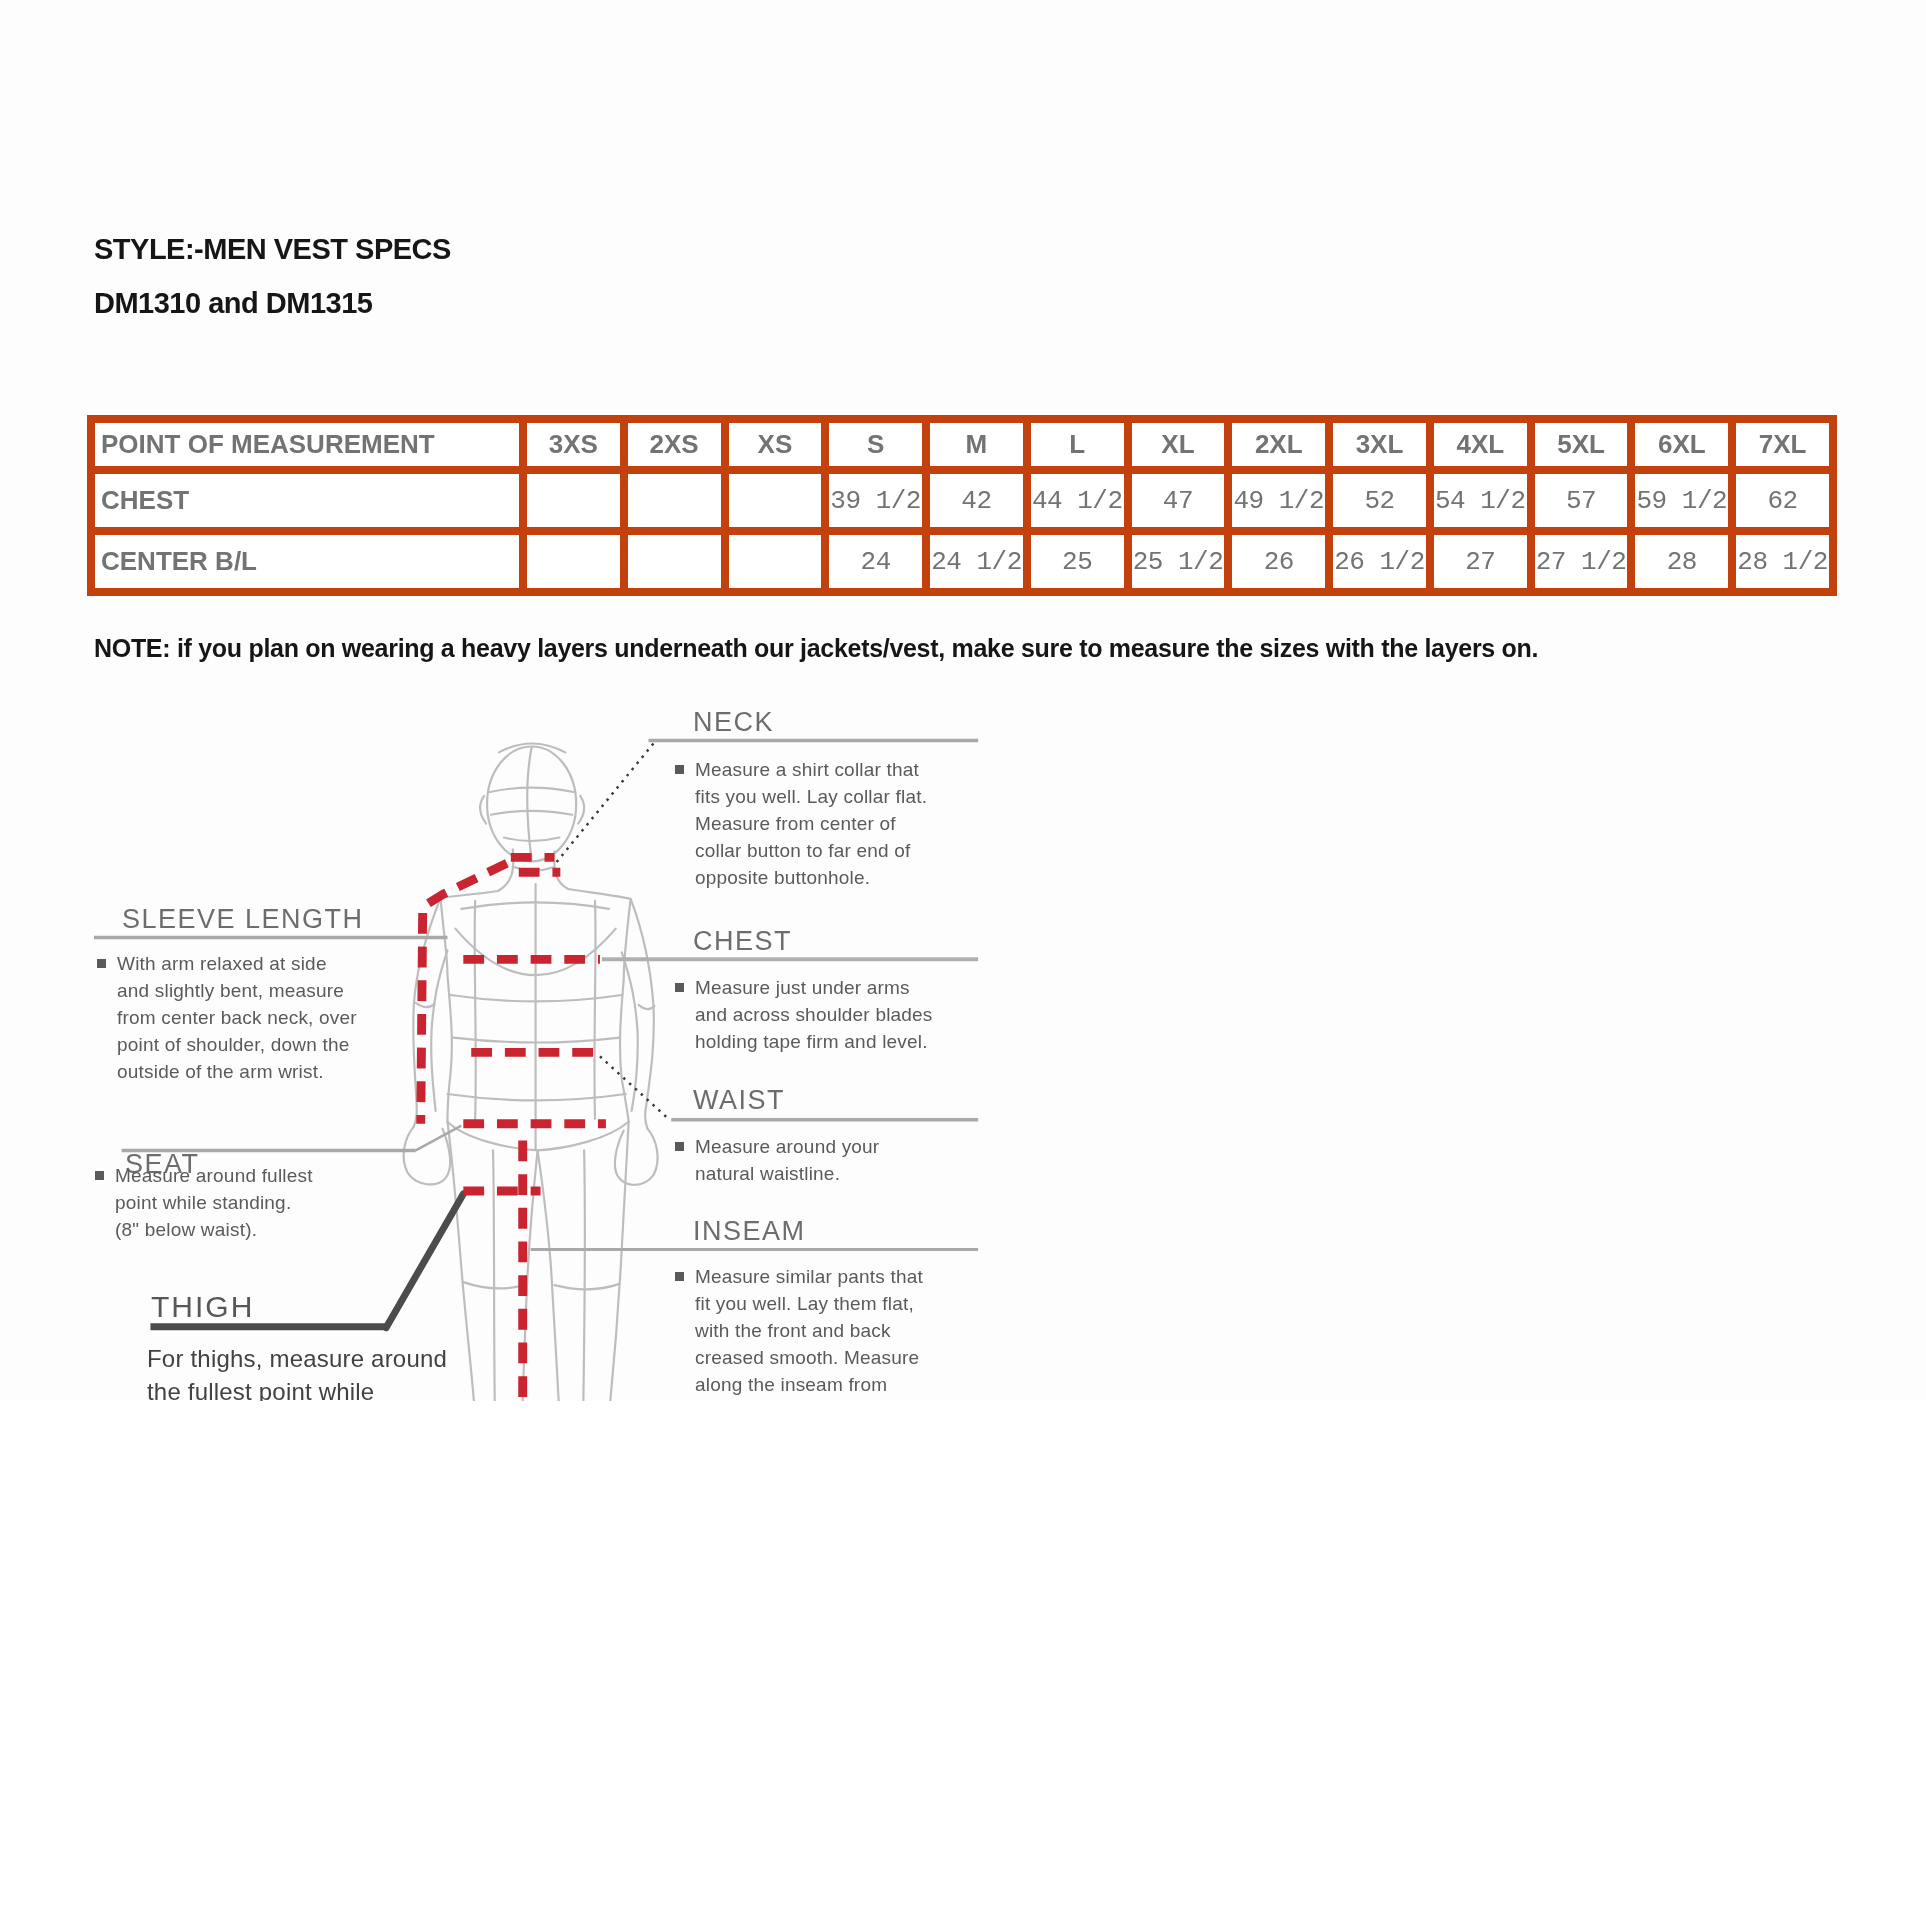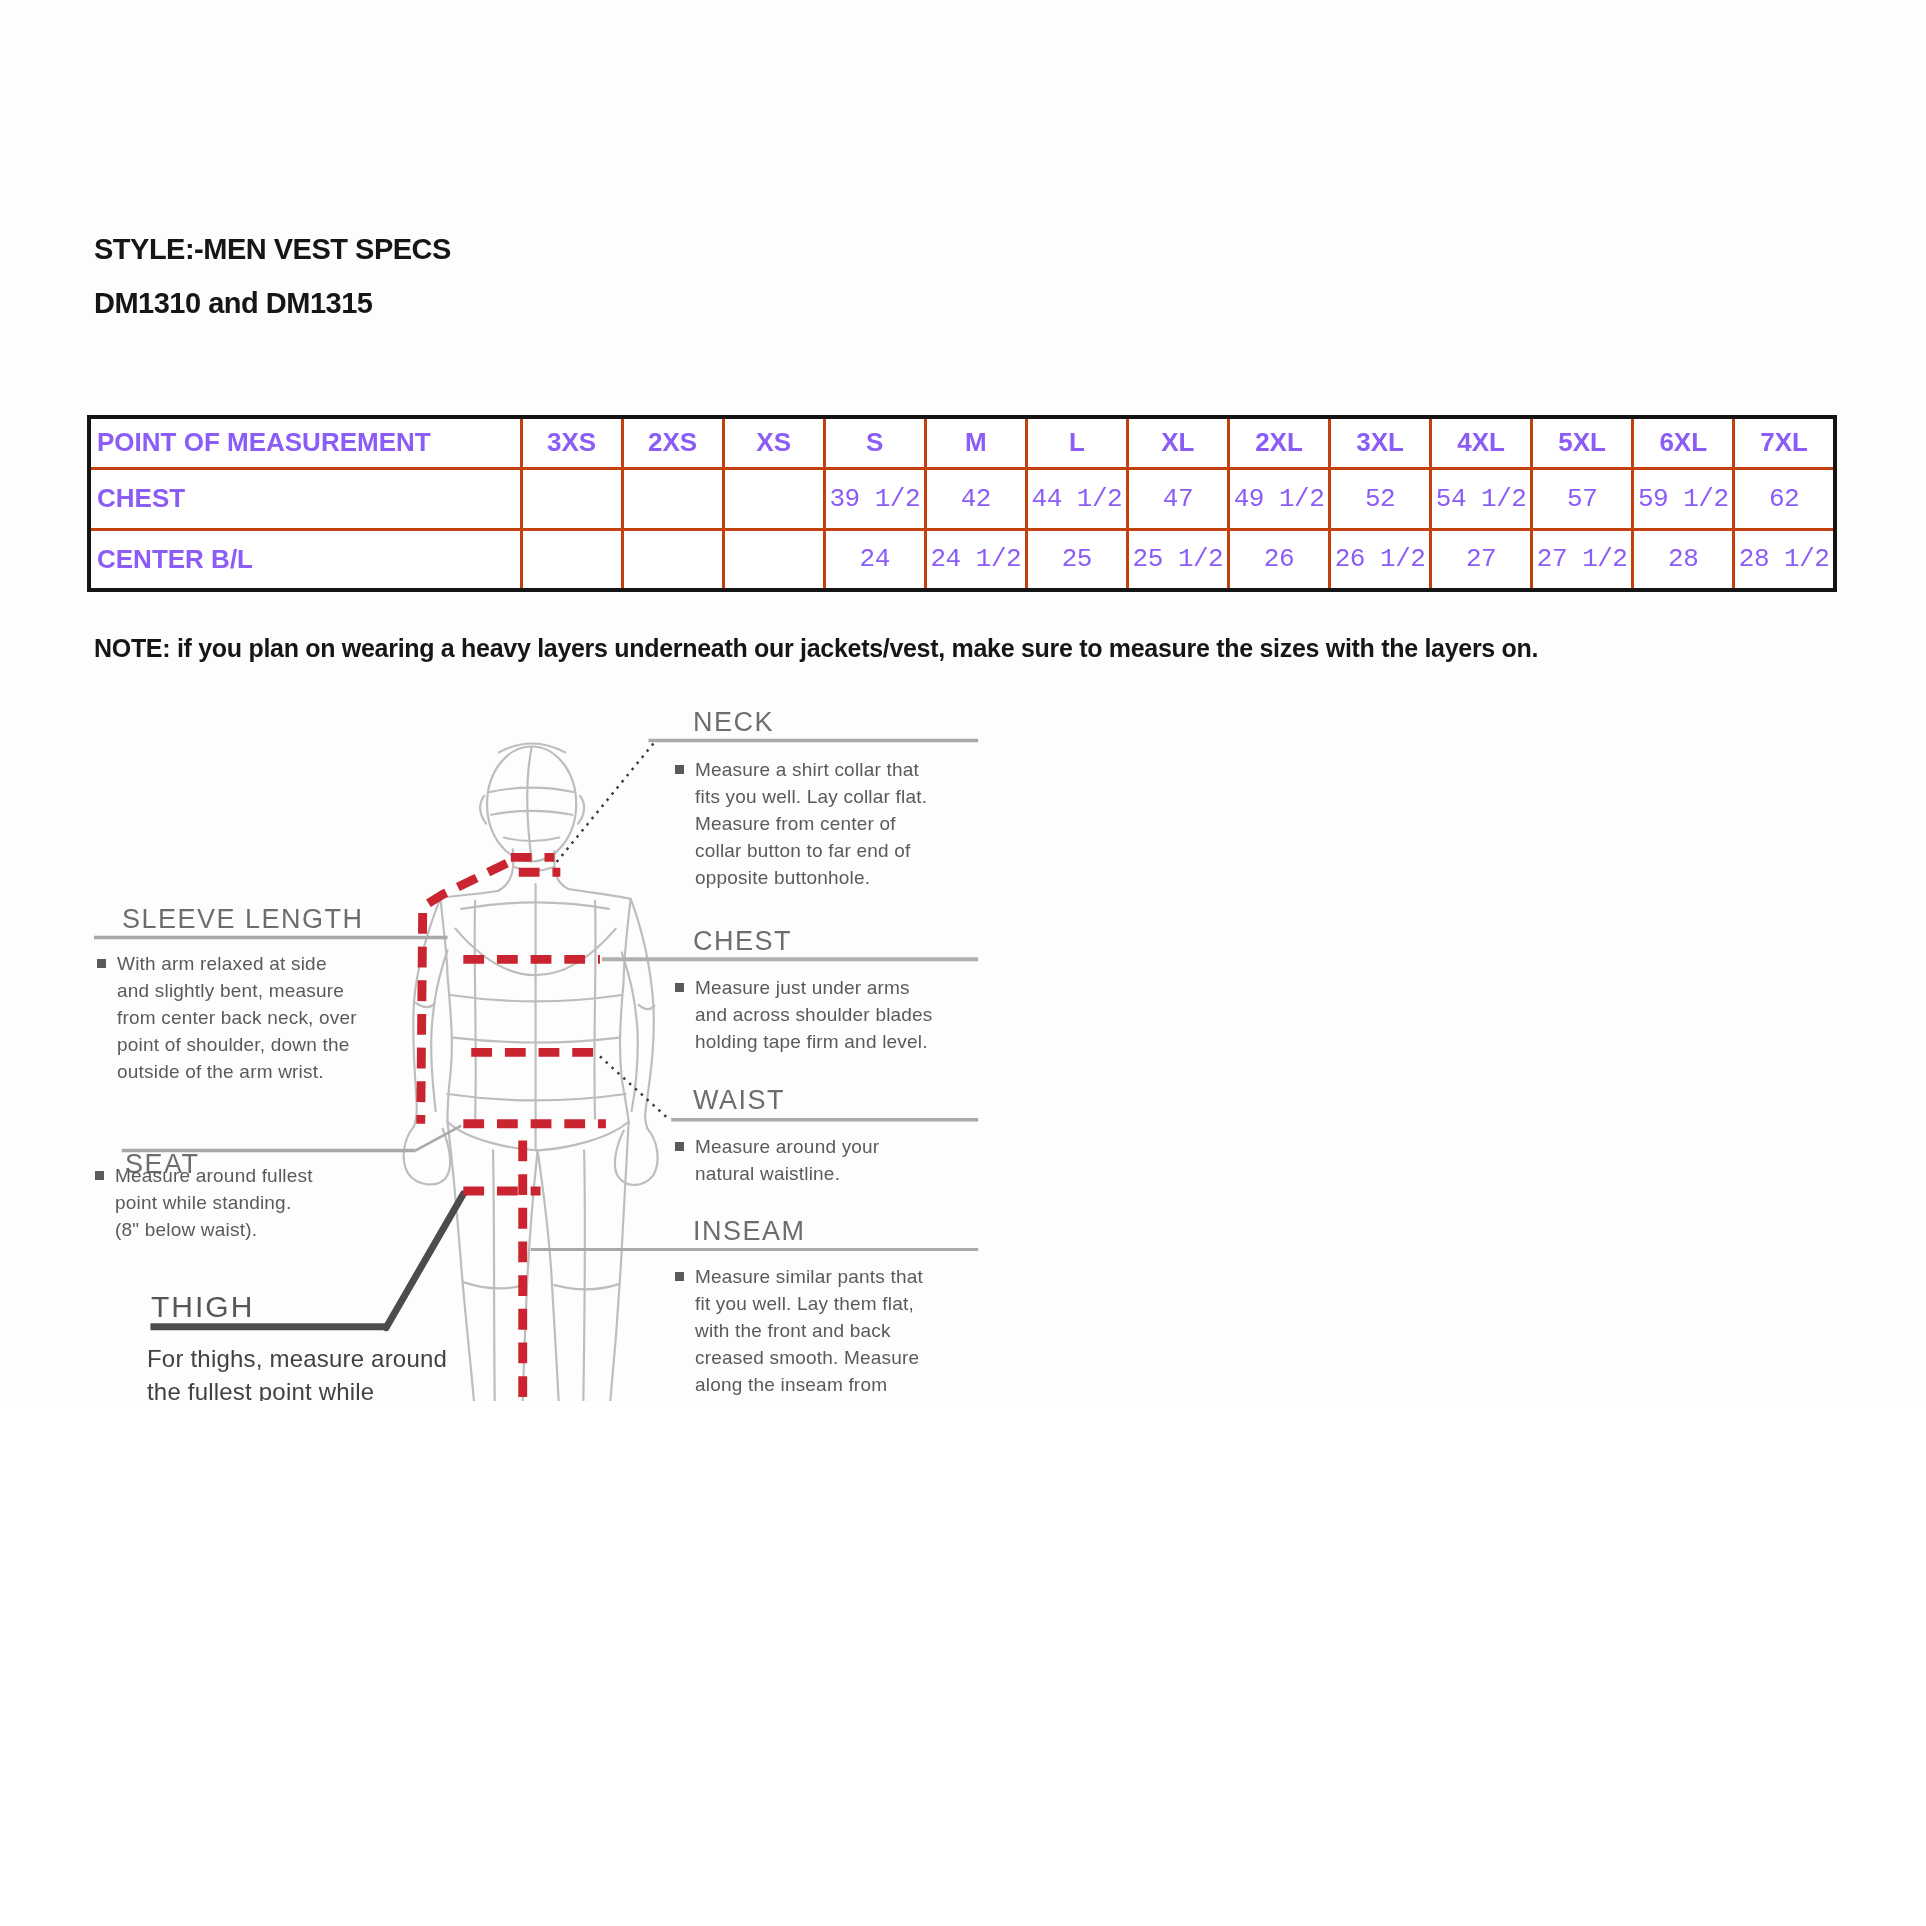--- a/index.html
+++ b/index.html
@@ -9,22 +9,22 @@
   }
   .title{position:absolute;left:94px;top:233px;font-size:29px;font-weight:bold;letter-spacing:-0.5px;color:#161616;}
   .models{position:absolute;left:94px;top:287px;font-size:29px;font-weight:bold;letter-spacing:-0.5px;color:#161616;}
   .note{position:absolute;left:94px;top:634px;font-size:25px;font-weight:bold;letter-spacing:-0.3px;color:#161616;width:1485px;}
 
   table.size-table{
     position:absolute;left:87px;top:415px;width:1750px;
     border-collapse:collapse;table-layout:fixed;border:4px solid #141414;background:#fff;
   }
   table.size-table th,table.size-table td{
-    border:3px solid #c2410c;text-align:center;vertical-align:middle;
-    font-size:26px;color:#8b5cf6;overflow:hidden;white-space:nowrap;
+    border:8px solid #c2410c;text-align:center;vertical-align:middle;
+    font-size:26px;color:#737373;overflow:hidden;white-space:nowrap;
   }
   table.size-table col.c-label{width:432px;}
   table.size-table tr.hdr{height:51px;}
   table.size-table tr.datarow{height:61px;}
   table.size-table th{font-weight:bold;}
   table.size-table th.first,table.size-table td.rowlabel{text-align:left;padding-left:6px;font-weight:bold;}
   table.size-table td.val{font-weight:normal;font-size:26px;letter-spacing:-0.5px;font-family:Liberation Mono, monospace;}
 
   .dlabel{position:absolute;font-size:27px;color:#6d6d6d;letter-spacing:1.5px;font-weight:500;}
   .dlabel.thigh{font-size:30px;color:#575757;letter-spacing:2px;}

